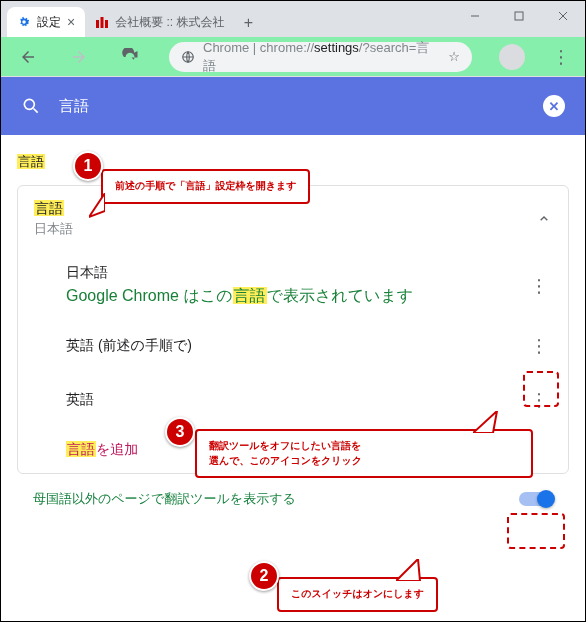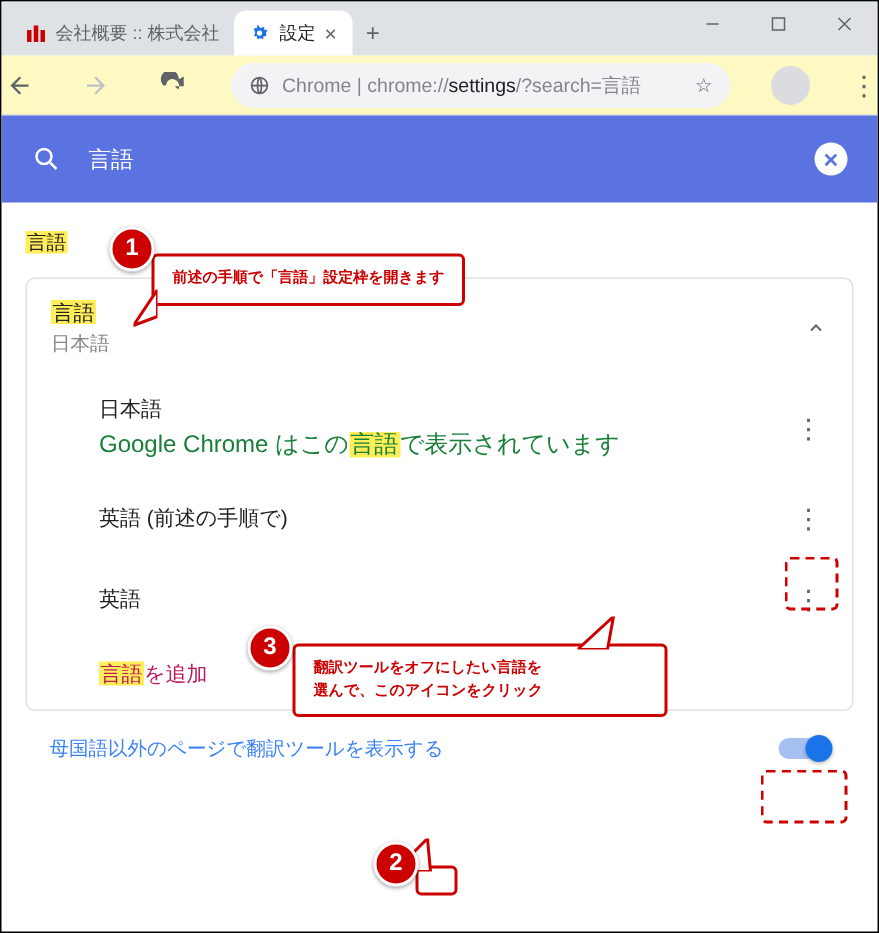--- a/index.html
+++ b/index.html
@@ -11,21 +11,21 @@
   .tab { height: 30px; display: flex; align-items: center; padding: 0 10px; border-radius: 8px 8px 0 0; font-size: 12px; color: #5f6368; gap: 6px; max-width: 160px; }
   .tab.active { background: #fff; color: #202124; }
   .tab .favicon { width: 14px; height: 14px; display: inline-flex; align-items: center; justify-content: center; }
   .tab .lbl { flex: 1; white-space: nowrap; overflow: hidden; text-overflow: ellipsis; }
   .tab .x { font-size: 14px; color: #5f6368; }
   .newtab { width: 28px; height: 28px; display: flex; align-items: center; justify-content: center; color: #5f6368; font-size: 16px; }
   .winctrls { display: flex; }
   .winctrl { width: 44px; height: 30px; display: flex; align-items: center; justify-content: center; color: #5f6368; }
 
   
-  .toolbar { height: 40px; display: flex; align-items: center; padding: 0 0; gap: 27px; border-bottom: 1px solid #e0e0e0; background: #fef9c3; }
+  .toolbar { height: 40px; display: flex; align-items: center; padding: 0 15px; gap: 27px; border-bottom: 1px solid #e0e0e0; background: #86efac; }
   .navbtn { width: 24px; height: 24px; display: flex; align-items: center; justify-content: center; color: #5f6368; }
   .navbtn.disabled { color: #bdc1c6; }
   .omnibox { flex: 1; height: 30px; background: #f1f3f4; border-radius: 15px; display: flex; align-items: center; padding: 0 12px; gap: 8px; font-size: 13px; color: #80868b; }
   .omnibox .url { color: #202124; }
   .omnibox .url .dim { color: #80868b; }
   .star { color: #5f6368; }
   .avatar { width: 26px; height: 26px; border-radius: 50%; background: #dadce0; }
   .kebab { color: #5f6368; font-size: 18px; }
 
   
@@ -50,55 +50,55 @@
   .instruction { font-size: 13px; color: #202124; padding-bottom: 6px; }
 
   .lang-item { padding: 12px 16px 12px 48px; display: flex; align-items: center; }
   .lang-item .col { flex: 1; }
   .lang-item .name { font-size: 14px; color: #202124; }
   .lang-item .desc { font-size: 16px; color: #188038; margin-top: 4px; }
   .lang-item .more { color: #5f6368; font-size: 18px; padding: 4px 4px; }
   .addlink { color: #be185d; font-size: 14px; padding: 14px 48px; }
 
   .togglerow { display: flex; align-items: center; padding: 14px 16px 14px 16px; gap: 12px; }
-  .togglerow .lbl { flex: 1; font-size: 13px; color: #3b82f6; }
+  .togglerow .lbl { flex: 1; font-size: 13px; color: #15803d; }
   .switch { width: 34px; height: 14px; background: #a7c0f3; border-radius: 7px; position: relative; }
   .switch .knob { width: 18px; height: 18px; background: #1a73e8; border-radius: 50%; position: absolute; top: -2px; right: -2px; box-shadow: 0 1px 3px rgba(0,0,0,.3); }
 
   
   .badge { width: 30px; height: 30px; border-radius: 50%; background: #cc0000; border: 2px solid #fff; color: #fff; font-weight: bold; font-size: 16px; display: flex; align-items: center; justify-content: center; position: absolute; box-shadow: 0 1px 3px rgba(0,0,0,.4); z-index: 50; }
   .callout { position: absolute; background: #fff; border: 2px solid #cc0000; border-radius: 4px; padding: 8px 12px; font-size: 10px; color: #cc0000; font-weight: bold; z-index: 40; line-height: 1.45; }
   .dashbox { position: absolute; border: 2px dashed #cc0000; border-radius: 4px; z-index: 30; }
 
   svg { display: block; }
 </style>
 </head>
 <body>
 
 <div class="titlebar">
   <div class="tabs">
+    <div class="tab active">
+      <span class="favicon">
+        <svg width="14" height="14" viewBox="0 0 24 24">
+            <path fill="#1a73e8" d="M19.4 13l.6-1-.6-1 1.5-1.2-1-1.7-1.9.5-.8-.8.5-1.9-1.7-1-1.2 1.5-1-.6-1 .6L10.6 3l-1.7 1 .5 1.9-.8.8-1.9-.5-1 1.7L7.2 11l-.6 1 .6 1-1.5 1.2 1 1.7 1.9-.5.8.8-.5 1.9 1.7 1 1.2-1.5 1 .6 1-.6 1.2 1.5 1.7-1-.5-1.9.8-.8 1.9.5 1-1.7L19.4 13zM12 15a3 3 0 110-6 3 3 0 010 6z"></path>
+          </svg>
+      </span>
+      <span class="lbl">設定</span>
+      <span class="x">×</span>
+    </div>
     <div class="tab">
       <span class="favicon">
         <svg width="14" height="14" viewBox="0 0 14 14">
             <rect x="1" y="5" width="3" height="8" fill="#c00"></rect>
             <rect x="5.5" y="2" width="3" height="11" fill="#c00"></rect>
             <rect x="10" y="5" width="3" height="8" fill="#c00"></rect>
           </svg>
       </span>
       <span class="lbl">会社概要 :: 株式会社</span>
     </div>
-    <div class="tab active">
-      <span class="favicon">
-        <svg width="14" height="14" viewBox="0 0 24 24">
-            <path fill="#1a73e8" d="M19.4 13l.6-1-.6-1 1.5-1.2-1-1.7-1.9.5-.8-.8.5-1.9-1.7-1-1.2 1.5-1-.6-1 .6L10.6 3l-1.7 1 .5 1.9-.8.8-1.9-.5-1 1.7L7.2 11l-.6 1 .6 1-1.5 1.2 1 1.7 1.9-.5.8.8-.5 1.9 1.7 1 1.2-1.5 1 .6 1-.6 1.2 1.5 1.7-1-.5-1.9.8-.8 1.9.5 1-1.7L19.4 13zM12 15a3 3 0 110-6 3 3 0 010 6z"></path>
-          </svg>
-      </span>
-      <span class="lbl">設定</span>
-      <span class="x">×</span>
-    </div>
     <div class="newtab">+</div>
   </div>
   <div class="winctrls">
     <div class="winctrl">
         <svg width="10" height="10">
           <line x1="1" y1="5" x2="9" y2="5" stroke="#5f6368" stroke-width="1"></line>
         </svg>
       </div>
     <div class="winctrl">
         <svg width="10" height="10">
@@ -212,26 +212,27 @@
 <div class="badge" style="left:72px; top:150px;">1</div>
 <div class="callout" style="left:100px; top:168px;">
   <span>前述の手順で「言語」設定枠を開きます</span>
   <svg style="position:absolute; left:-14px; top:22px;" width="16" height="28">
       <polygon points="16,0 0,24 16,18" fill="#fff" stroke="#cc0000" stroke-width="2"></polygon>
     </svg>
 </div>
 
 <div class="dashbox" style="left:522px; top:370px; width:36px; height:36px;"></div>
 <div class="badge" style="left:164px; top:416px;">3</div>
-<div class="callout" style="left:194px; top:428px; width:250px;">
+<div class="callout" style="left:194px; top:428px; width:338px;">
   <span>翻訳ツールをオフにしたい言語を</span><br><span>選んで、このアイコンをクリック</span>
   <svg style="position:absolute; right:30px; top:-20px;" width="28" height="22">
       <polygon points="0,22 24,0 20,22" fill="#fff" stroke="#cc0000" stroke-width="2"></polygon>
     </svg>
 </div>
 
 <div class="dashbox" style="left:506px; top:512px; width:58px; height:36px;"></div>
 <div class="badge" style="left:248px; top:560px;">2</div>
 <div class="callout" style="left:276px; top:576px;">
+  <span>このスイッチはオンにします</span>
   <svg style="position:absolute; right:12px; top:-20px;" width="28" height="22">
       <polygon points="0,22 22,0 24,22" fill="#fff" stroke="#cc0000" stroke-width="2"></polygon>
     </svg>
 </div>
 
 </body></html>

